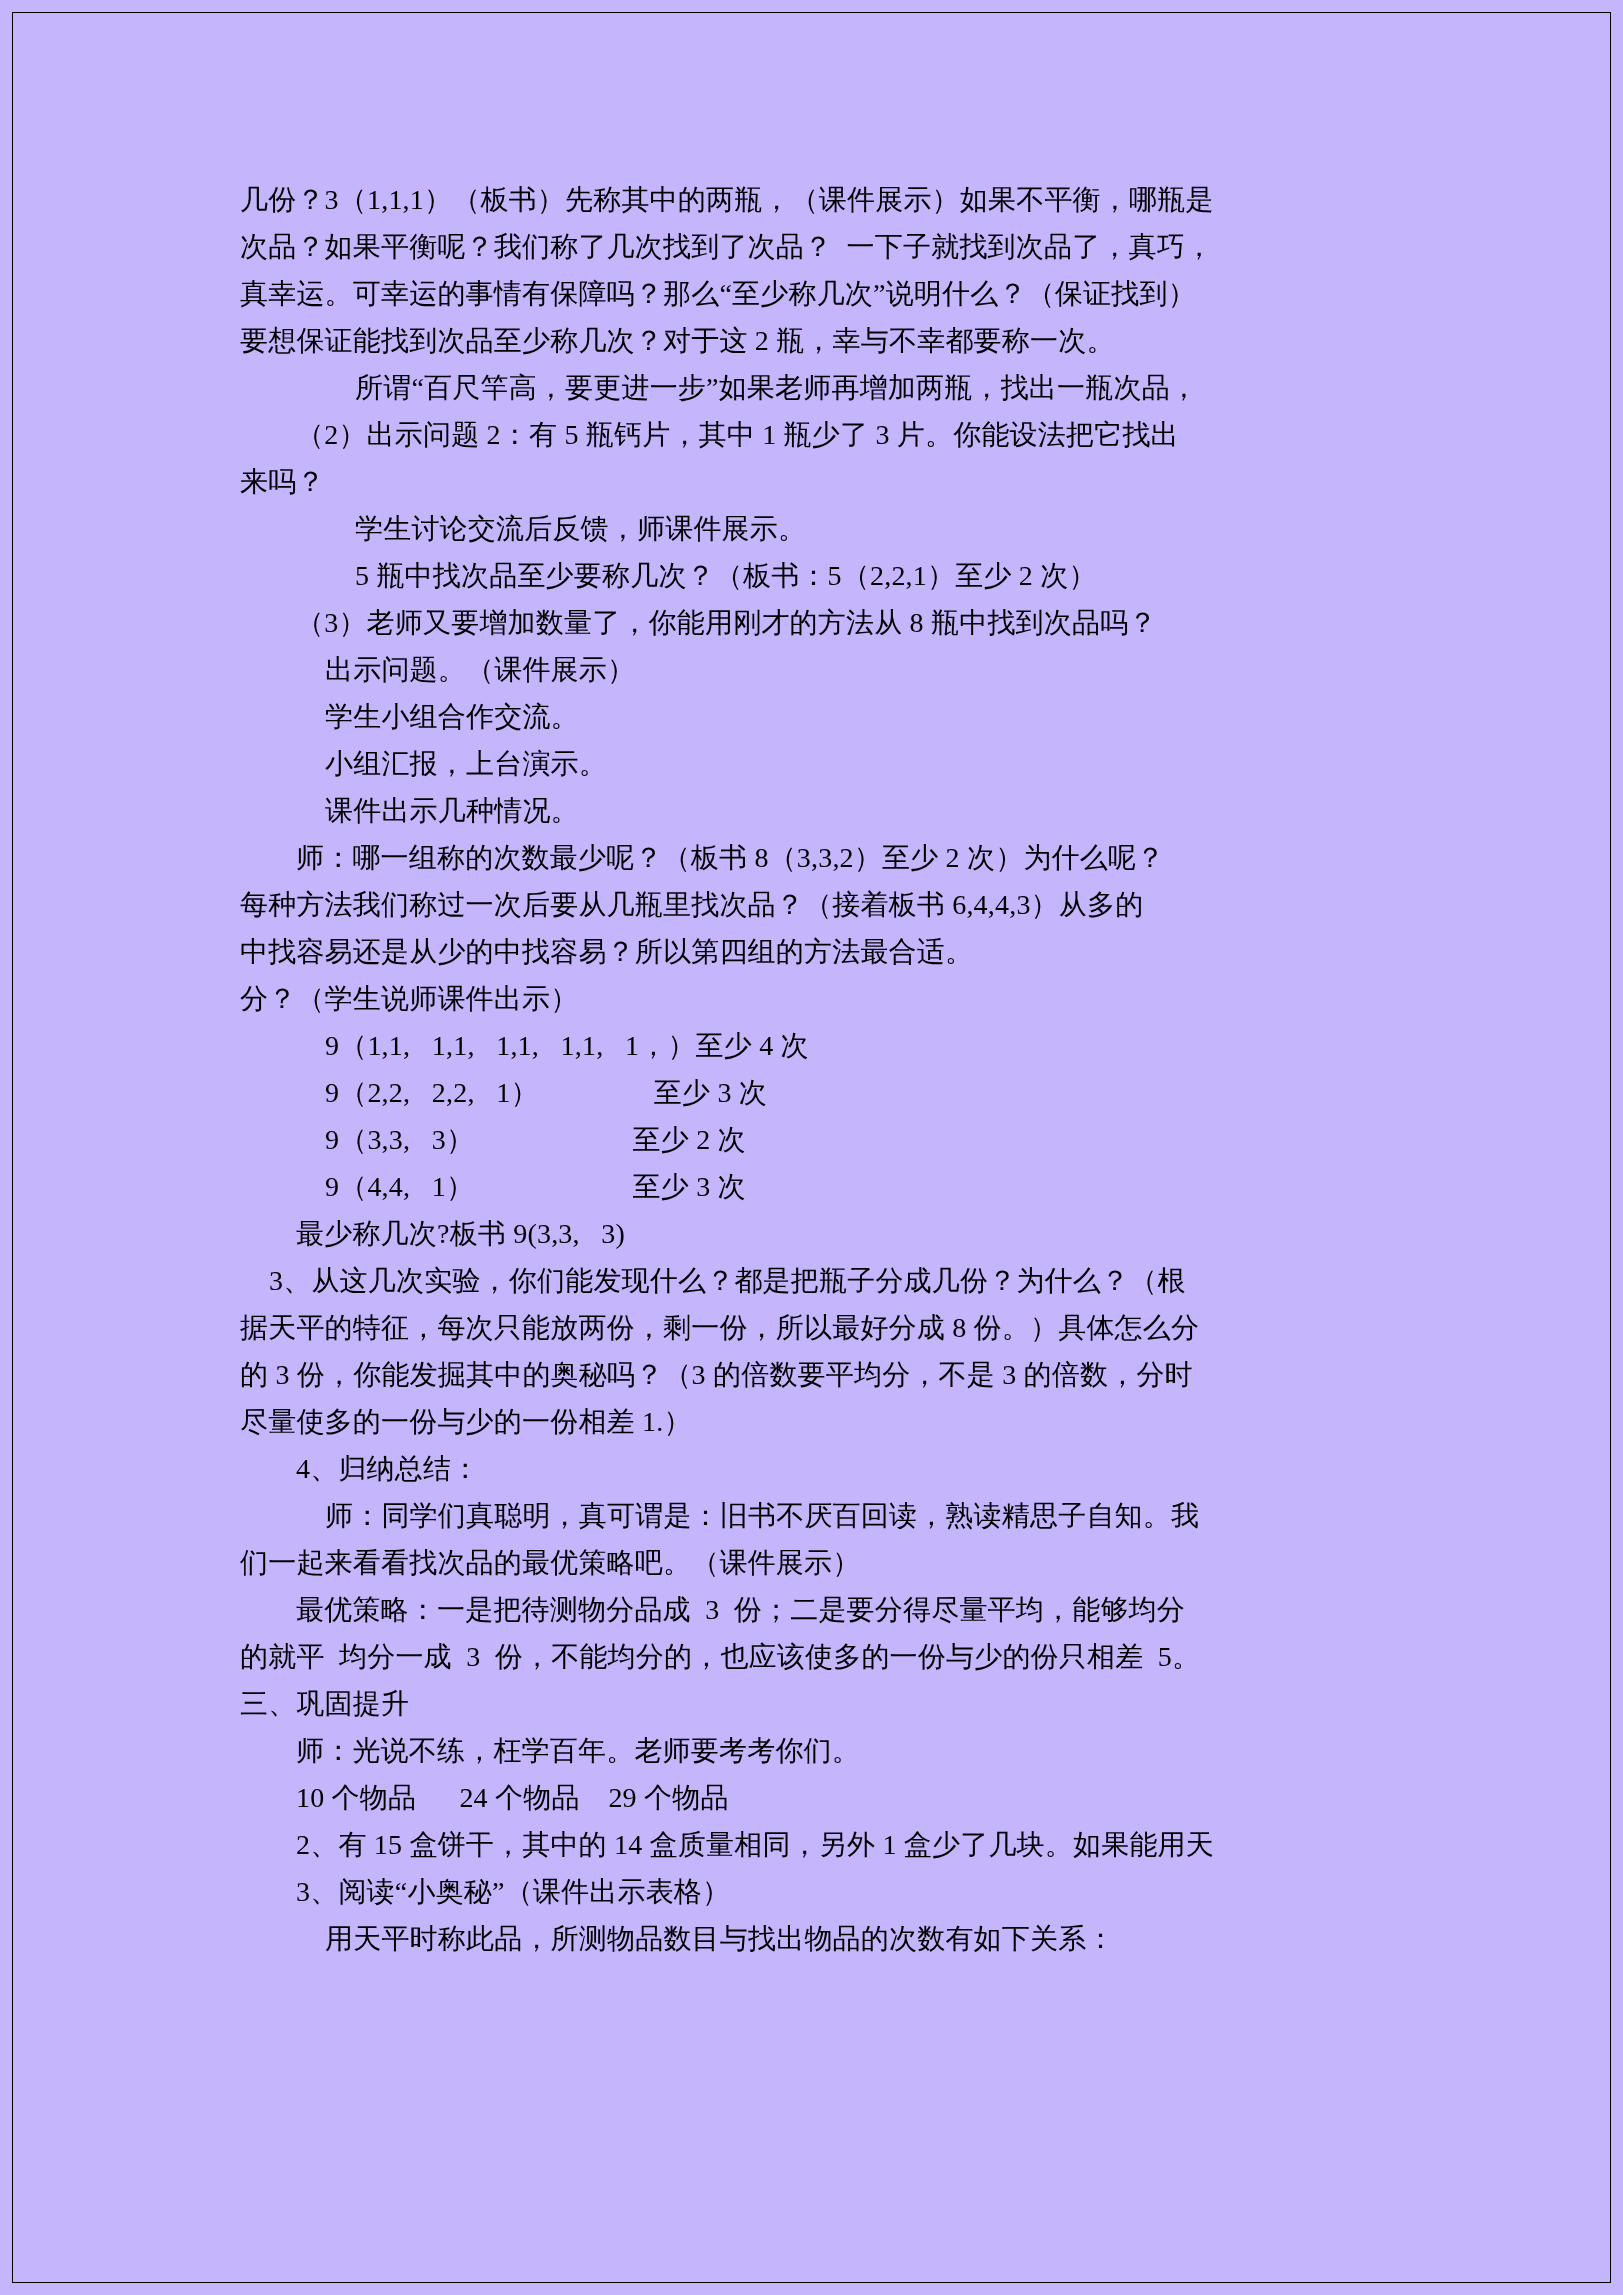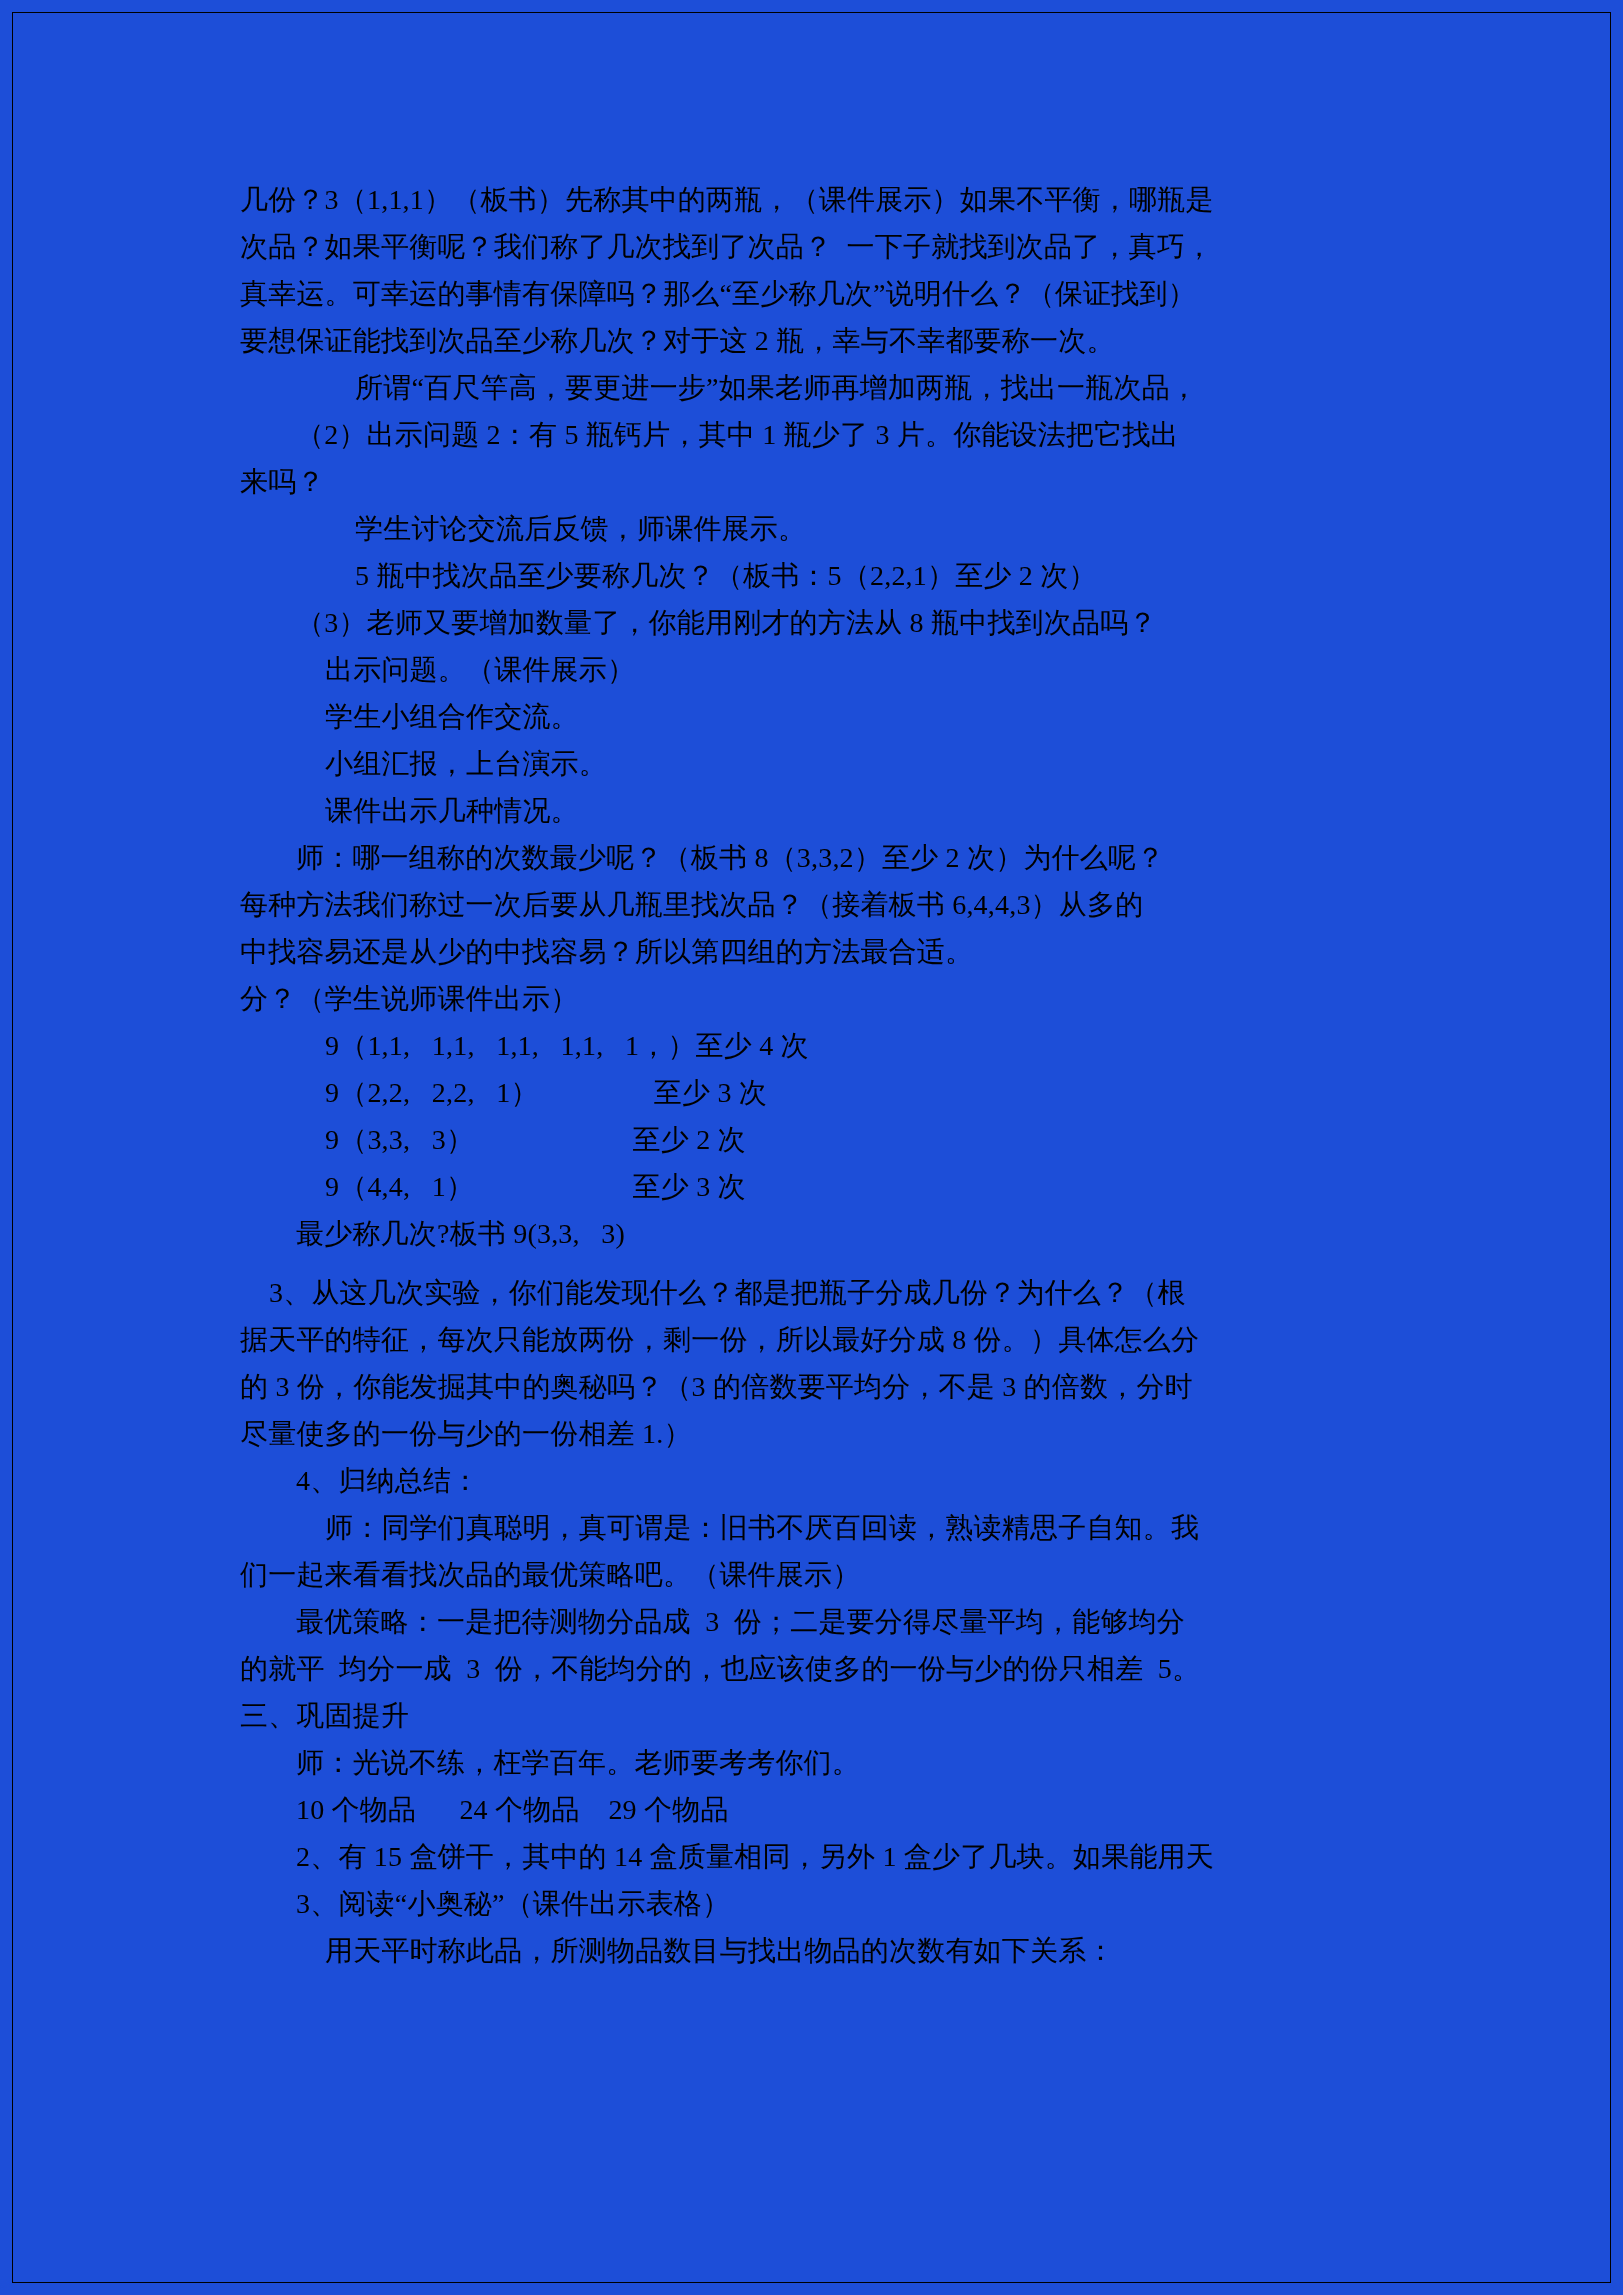--- a/index.html
+++ b/index.html
@@ -7,21 +7,21 @@
     padding: 0;
     background: #ffffff;
   }
   body {
     font-family: "Liberation Serif", "DejaVu Serif", serif;
   }
   .page {
     position: relative;
     width: 1623px;
     height: 2295px;
-    background: #1d4ed8;
+    background: #c4b5fd;
     box-sizing: border-box;
     overflow: hidden;
   }
   .page-border {
     position: absolute;
     left: 12.3px;
     top: 12.3px;
     right: 12.3px;
     bottom: 12.3px;
     border: 1.4px solid #000000;
@@ -40,21 +40,21 @@
     color: #000000;
     white-space: pre-wrap;
     letter-spacing: 0.2px;
     text-align: justify;
     text-justify: inter-ideograph;
   }
   .indent-0  { text-indent: 0; }
   .pl-1 { padding-left: 56px; }
   .pl-2 { padding-left: 85px; }
   .pl-3 { padding-left: 115px; }
-  .pl-4 { padding-left: 29px; margin-top: 12px; }
+  .pl-4 { padding-left: 29px; }
   .nowrap { white-space: pre; }
 </style>
 </head>
 <body>
 
 <div class="page">
   <div class="page-border"></div>
   <div class="content">
 
     <div class="doc-line indent-0">几份？3（1,1,1）（板书）先称其中的两瓶，（课件展示）如果不平衡，哪瓶是</div>

